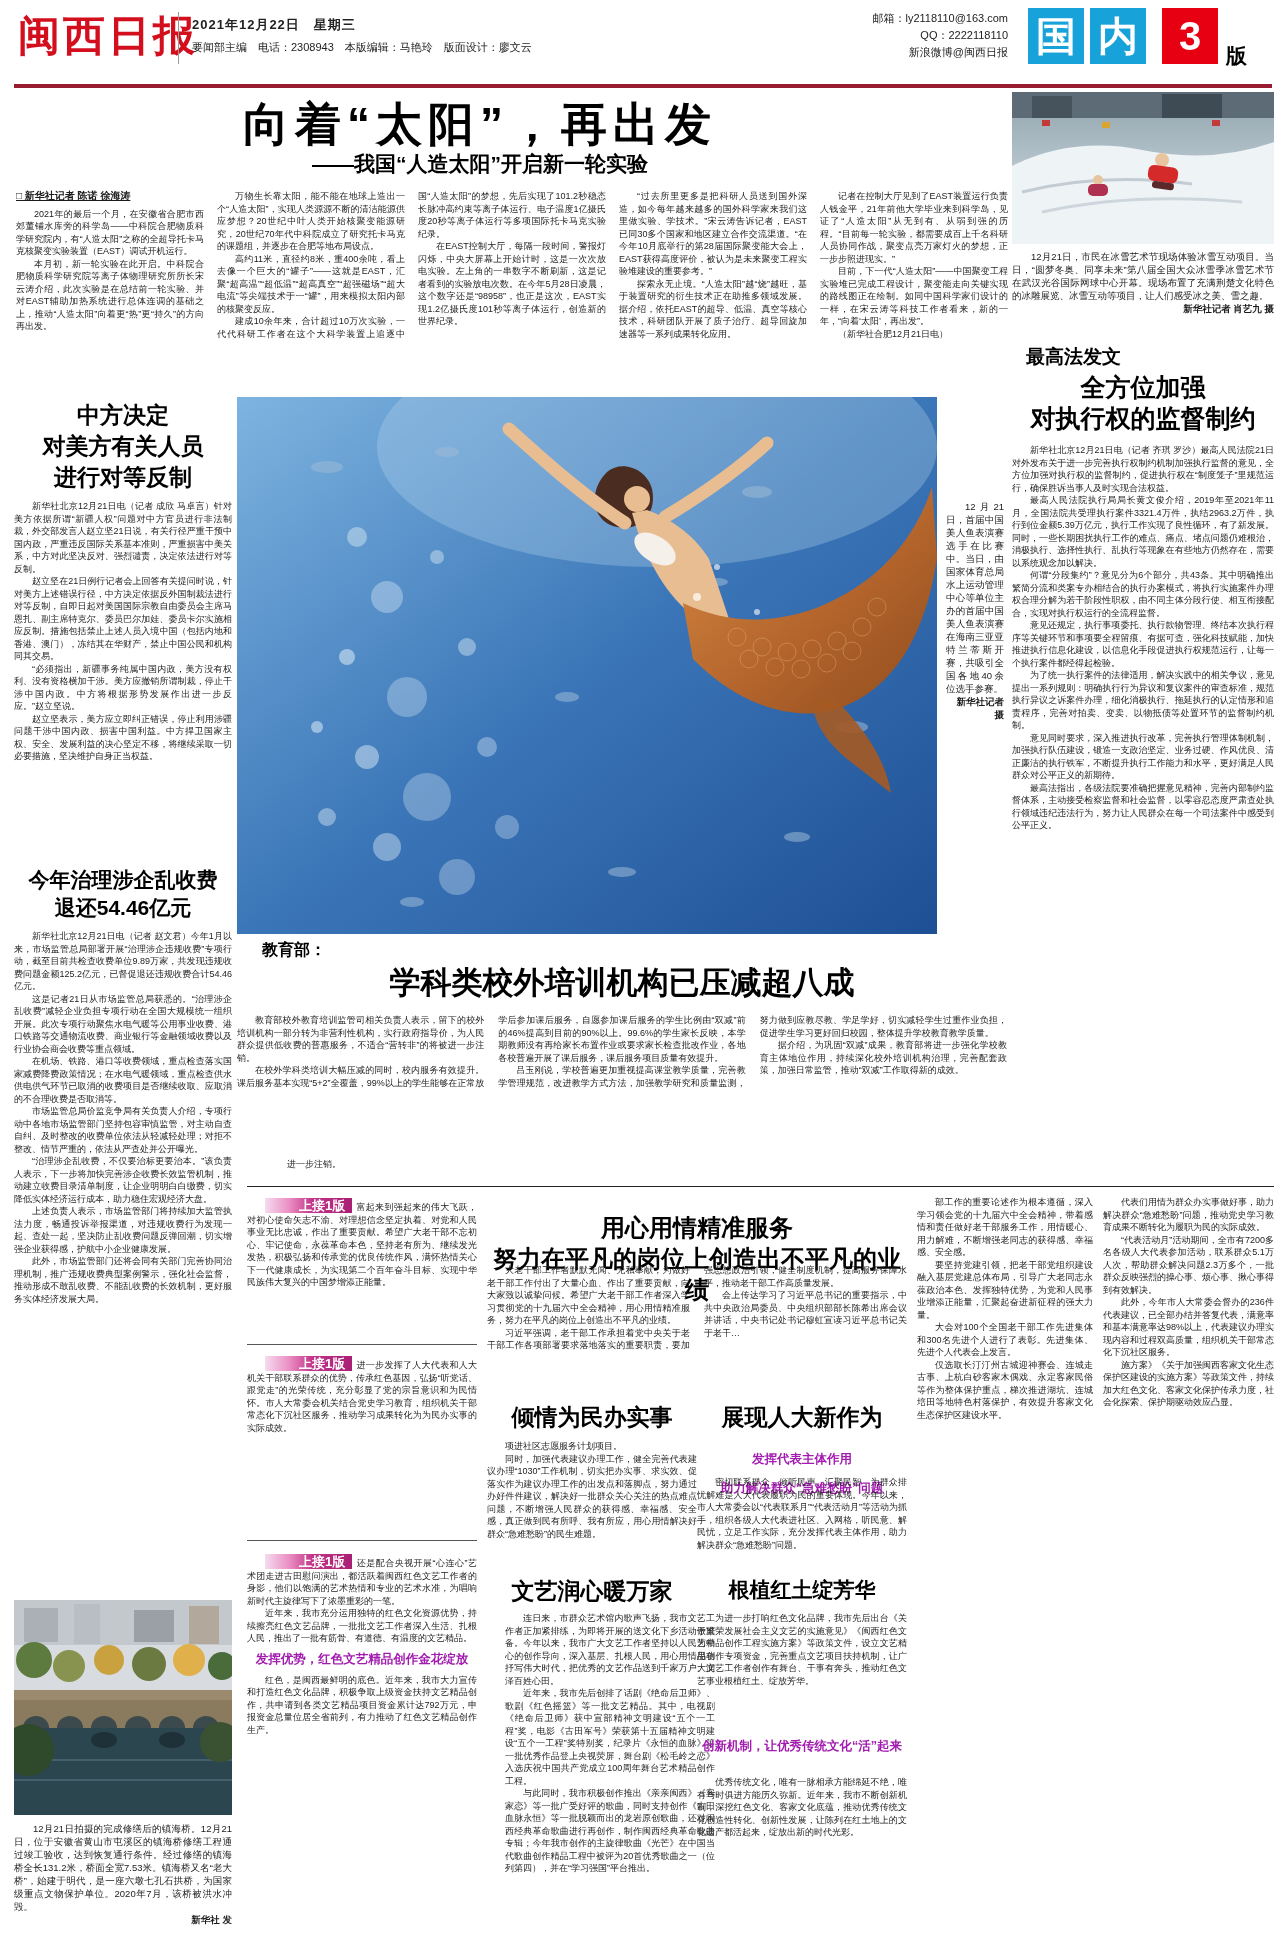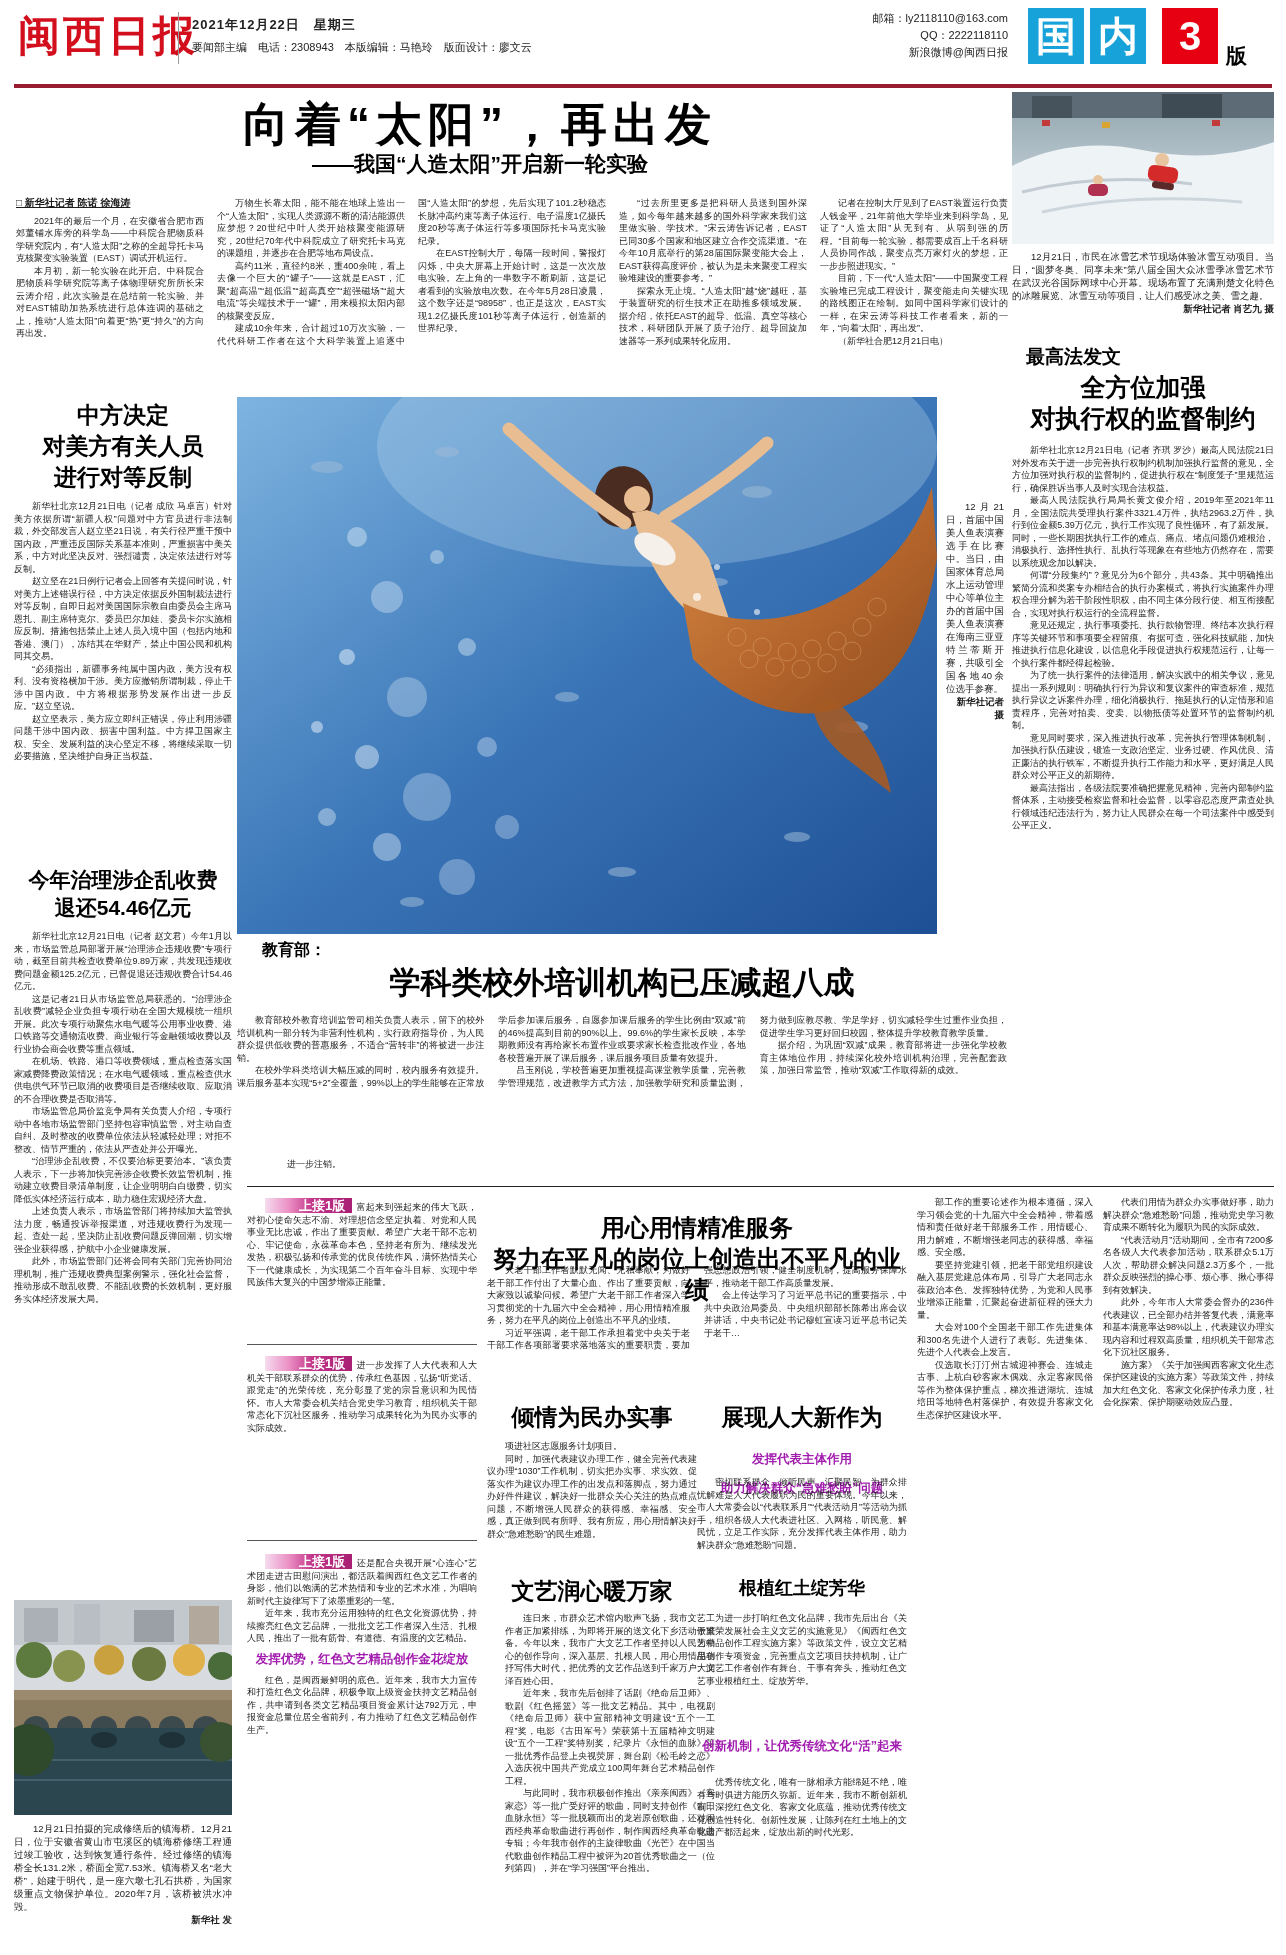--- a/index.html
+++ b/index.html
@@ -59,21 +59,21 @@
     <div>新浪微博@闽西日报</div>
   </div>
   <div class="abs badge blue" style="left:1028px;top:8px;">国</div>
   <div class="abs badge blue" style="left:1090px;top:8px;">内</div>
   <div class="abs badge red" style="left:1162px;top:8px;">3</div>
   <div class="abs pageword" style="left:1226px;top:42px;">版</div>
   <div class="abs rule-red" style="left:14px;top:84px;width:1258px;height:4px;"></div>
 
   <div class="abs hl" style="left:110px;top:150px;width:740px;font-size:21px;font-weight:700;">——我国“人造太阳”开启新一轮实验</div>
   <div class="abs hl" style="left:110px;top:94px;width:740px;font-size:46px;letter-spacing:6px;">向着“太阳”，再出发</div>
-  <div class="abs body-text" style="left:16px;top:190px;width:992px;height:202px;column-count:5;column-gap:13px;margin-top:7px;">
+  <div class="abs body-text" style="left:16px;top:190px;width:992px;height:202px;column-count:5;column-gap:13px;">
     <p class="byline">□ 新华社记者 陈诺 徐海涛</p>
     <span><p>2021年的最后一个月，在安徽省合肥市西郊董铺水库旁的科学岛——中科院合肥物质科学研究院内，有“人造太阳”之称的全超导托卡马克核聚变实验装置（EAST）调试开机运行。</p><p>本月初，新一轮实验在此开启。中科院合肥物质科学研究院等离子体物理研究所所长宋云涛介绍，此次实验是在总结前一轮实验、并对EAST辅助加热系统进行总体连调的基础之上，推动“人造太阳”向着更“热”更“持久”的方向再出发。</p><p>万物生长靠太阳，能不能在地球上造出一个“人造太阳”，实现人类源源不断的清洁能源供应梦想？20世纪中叶人类开始核聚变能源研究，20世纪70年代中科院成立了研究托卡马克的课题组，并逐步在合肥等地布局设点。</p><p>高约11米，直径约8米，重400余吨，看上去像一个巨大的“罐子”——这就是EAST，汇聚“超高温”“超低温”“超高真空”“超强磁场”“超大电流”等尖端技术于一“罐”，用来模拟太阳内部的核聚变反应。</p><p>建成10余年来，合计超过10万次实验，一代代科研工作者在这个大科学装置上追逐中国“人造太阳”的梦想，先后实现了101.2秒稳态长脉冲高约束等离子体运行、电子温度1亿摄氏度20秒等离子体运行等多项国际托卡马克实验纪录。</p><p>在EAST控制大厅，每隔一段时间，警报灯闪烁，中央大屏幕上开始计时，这是一次次放电实验。左上角的一串数字不断刷新，这是记者看到的实验放电次数。在今年5月28日凌晨，这个数字还是“98958”，也正是这次，EAST实现1.2亿摄氏度101秒等离子体运行，创造新的世界纪录。</p><p>“过去所里更多是把科研人员送到国外深造，如今每年越来越多的国外科学家来我们这里做实验、学技术。”宋云涛告诉记者，EAST已同30多个国家和地区建立合作交流渠道。“在今年10月底举行的第28届国际聚变能大会上，EAST获得高度评价，被认为是未来聚变工程实验堆建设的重要参考。”</p><p>探索永无止境。“人造太阳”越“烧”越旺，基于装置研究的衍生技术正在助推多领域发展。据介绍，依托EAST的超导、低温、真空等核心技术，科研团队开展了质子治疗、超导回旋加速器等一系列成果转化应用。</p><p>记者在控制大厅见到了EAST装置运行负责人钱金平，21年前他大学毕业来到科学岛，见证了“人造太阳”从无到有、从弱到强的历程。“目前每一轮实验，都需要成百上千名科研人员协同作战，聚变点亮万家灯火的梦想，正一步步照进现实。”</p><p>目前，下一代“人造太阳”——中国聚变工程实验堆已完成工程设计，聚变能走向关键实现的路线图正在绘制。如同中国科学家们设计的一样，在宋云涛等科技工作者看来，新的一年，“向着‘太阳’，再出发”。</p><p>（新华社合肥12月21日电）</p></span>
   </div>
 
   <div class="abs" style="left:1012px;top:92px;width:262px;height:152px;">
     <svg width="262" height="152" viewBox="0 0 262 152" preserveAspectRatio="none">
       <defs>
         <linearGradient id="iceg" x1="0" y1="0" x2="0" y2="1">
           <stop offset="0" stop-color="#8fa3ad"></stop>
             <stop offset="1" stop-color="#dfe7ec"></stop>
@@ -316,21 +316,21 @@
       <p>密切联系群众，倾听民声、汇聚民智，为群众排忧解难是人大代表履职为民的重要体现。今年以来，市人大常委会以“代表联系月”“代表活动月”等活动为抓手，组织各级人大代表进社区、入网格，听民意、解民忧，立足工作实际，充分发挥代表主体作用，助力解决群众“急难愁盼”问题。</p>
     </div>
 
   <div class="abs hl" style="left:487px;top:1576px;width:210px;font-size:23px;">文艺润心暖万家</div>
   <div class="abs body-text" style="left:505px;top:1612px;width:210px;height:340px;">
       <p>连日来，市群众艺术馆内歌声飞扬，我市文艺工作者正加紧排练，为即将开展的送文化下乡活动做准备。今年以来，我市广大文艺工作者坚持以人民为中心的创作导向，深入基层、扎根人民，用心用情用功抒写伟大时代，把优秀的文艺作品送到千家万户、润泽百姓心田。</p>
       <p>近年来，我市先后创排了话剧《绝命后卫师》、歌剧《红色摇篮》等一批文艺精品。其中，电视剧《绝命后卫师》获中宣部精神文明建设“五个一工程”奖，电影《古田军号》荣获第十五届精神文明建设“五个一工程”奖特别奖，纪录片《永恒的血脉》等一批优秀作品登上央视荧屏，舞台剧《松毛岭之恋》入选庆祝中国共产党成立100周年舞台艺术精品创作工程。</p>
       <p>与此同时，我市积极创作推出《亲亲闽西》《客家恋》等一批广受好评的歌曲，同时支持创作《古田血脉永恒》等一批脱颖而出的龙岩原创歌曲，还对闽西经典革命歌曲进行再创作，制作闽西经典革命歌曲专辑；今年我市创作的主旋律歌曲《光芒》在中国当代歌曲创作精品工程中被评为20首优秀歌曲之一（位列第四），并在“学习强国”平台推出。</p>
     </div>
 
-  <div class="abs hl" style="left:697px;top:1576px;width:210px;font-size:18px;">根植红土绽芳华</div>
+  <div class="abs hl" style="left:697px;top:1576px;width:210px;font-size:21px;">根植红土绽芳华</div>
   <div class="abs body-text" style="left:697px;top:1612px;width:210px;height:120px;">
       <p>为进一步打响红色文化品牌，我市先后出台《关于繁荣发展社会主义文艺的实施意见》《闽西红色文艺精品创作工程实施方案》等政策文件，设立文艺精品创作专项资金，完善重点文艺项目扶持机制，让广大文艺工作者创作有舞台、干事有奔头，推动红色文艺事业根植红土、绽放芳华。</p>
     </div>
   <div class="abs subhd" style="left:697px;top:1738px;width:210px;">创新机制，让优秀传统文化“活”起来</div>
   <div class="abs body-text" style="left:697px;top:1776px;width:210px;height:176px;">
       <p>优秀传统文化，唯有一脉相承方能绵延不绝，唯有与时俱进方能历久弥新。近年来，我市不断创新机制，深挖红色文化、客家文化底蕴，推动优秀传统文化创造性转化、创新性发展，让陈列在红土地上的文化遗产都活起来，绽放出新的时代光彩。</p>
     </div>
 
   <div class="abs body-text" style="left:917px;top:1196px;width:176px;height:756px;">
       <p>部工作的重要论述作为根本遵循，深入学习领会党的十九届六中全会精神，带着感情和责任做好老干部服务工作，用情暖心、用力解难，不断增强老同志的获得感、幸福感、安全感。</p>

